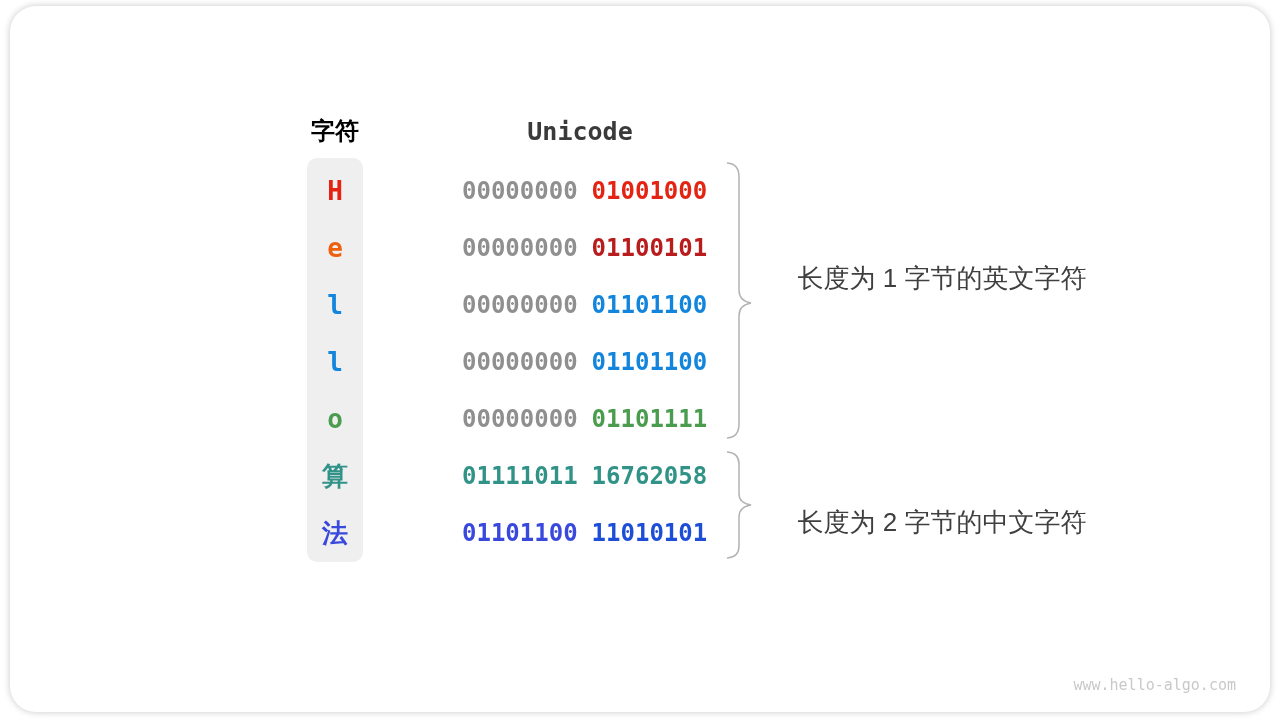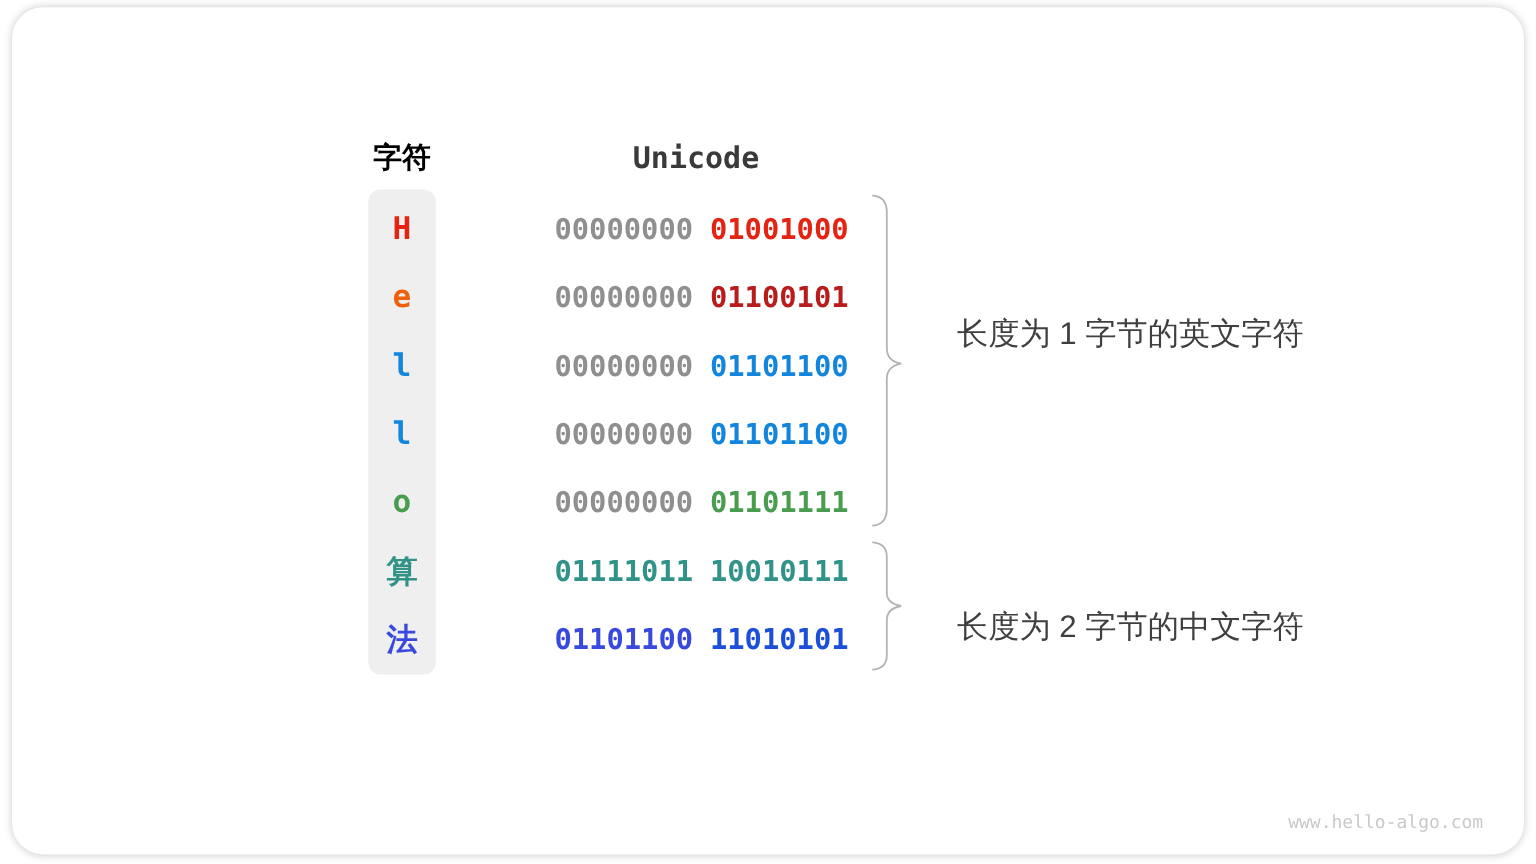--- a/index.html
+++ b/index.html
@@ -124,21 +124,21 @@
   <div class="char-cell" style="color: rgb(74, 156, 78);">o</div>
   <div class="binary">
     <span style="color: rgb(143, 143, 143);">00000000</span>
     <span style="color: rgb(74, 156, 78);">01101111</span>
   </div>
 </div>
 <div class="row" style="top:448px">
   <div class="char-cell" style="color: rgb(49, 147, 135);">算</div>
   <div class="binary">
     <span style="color: rgb(49, 147, 135);">01111011</span>
-    <span style="color: rgb(49, 147, 135);">10010111</span>
+    <span style="color: rgb(49, 147, 135);">16762058</span>
   </div>
 </div>
 <div class="row" style="top:505px">
   <div class="char-cell" style="color: rgb(58, 73, 221);">法</div>
   <div class="binary">
     <span style="color: rgb(58, 73, 221);">01101100</span>
     <span style="color: #1d4ed8;">11010101</span>
   </div>
 </div>
 

